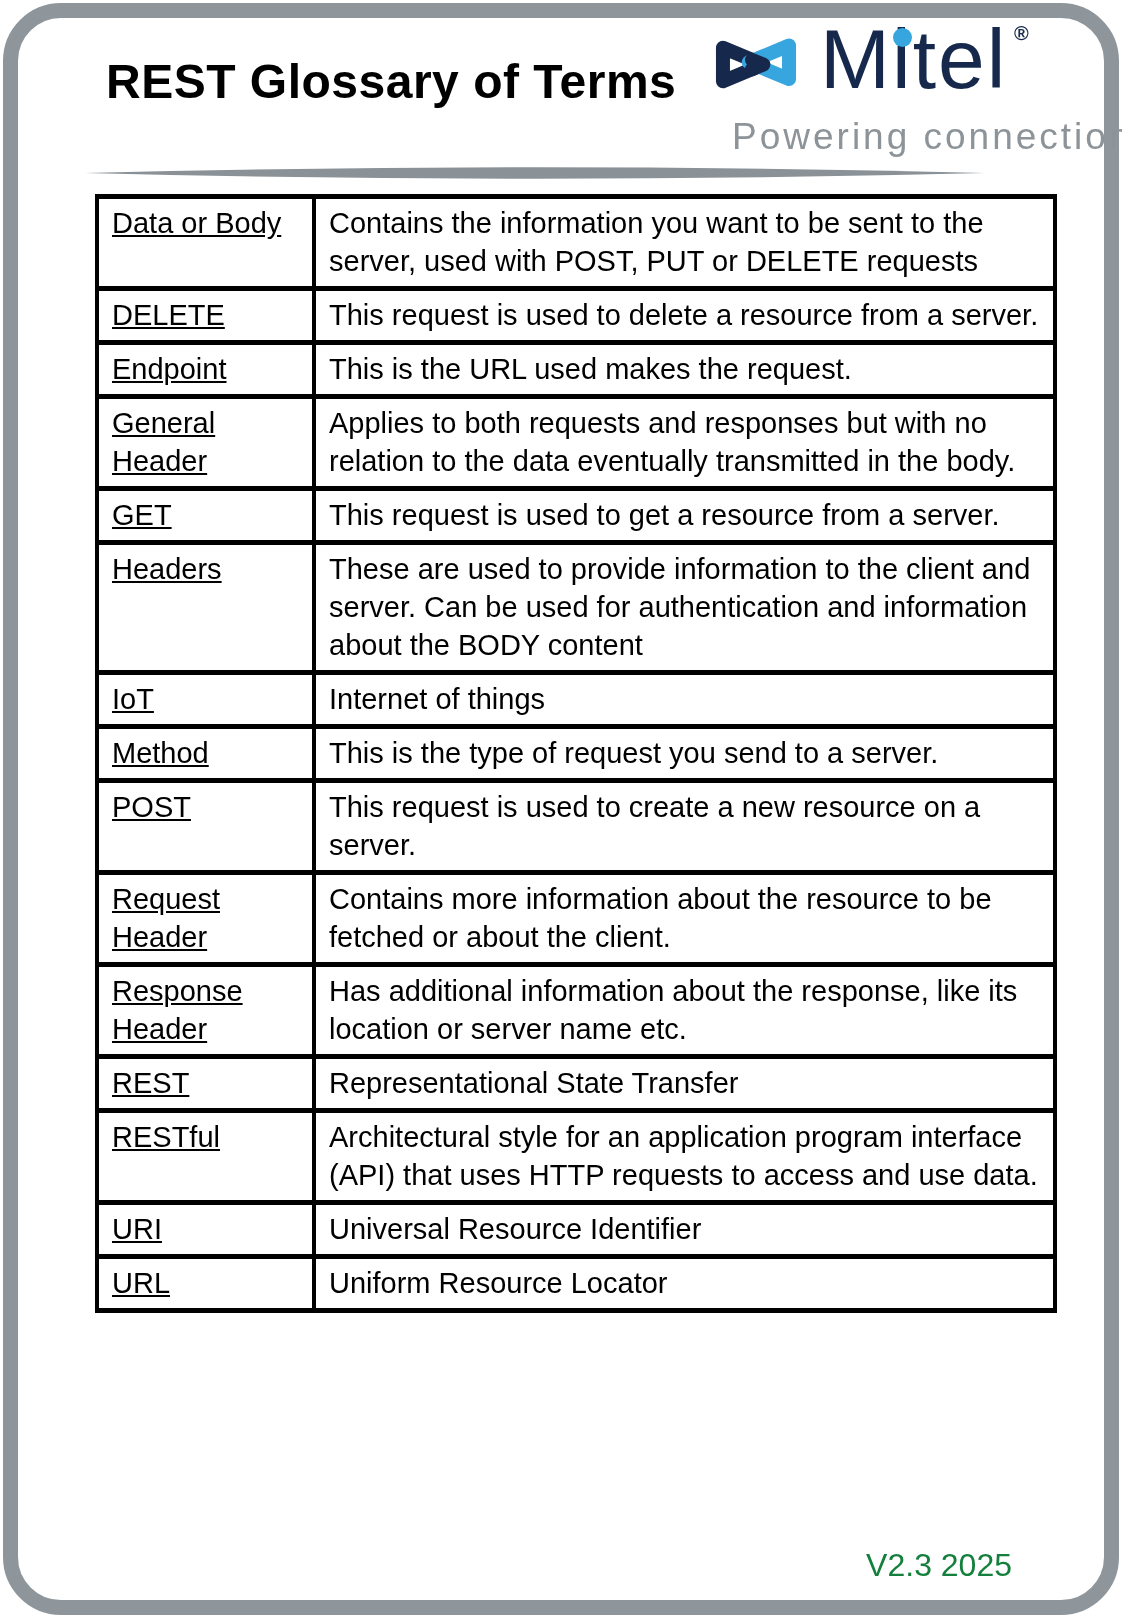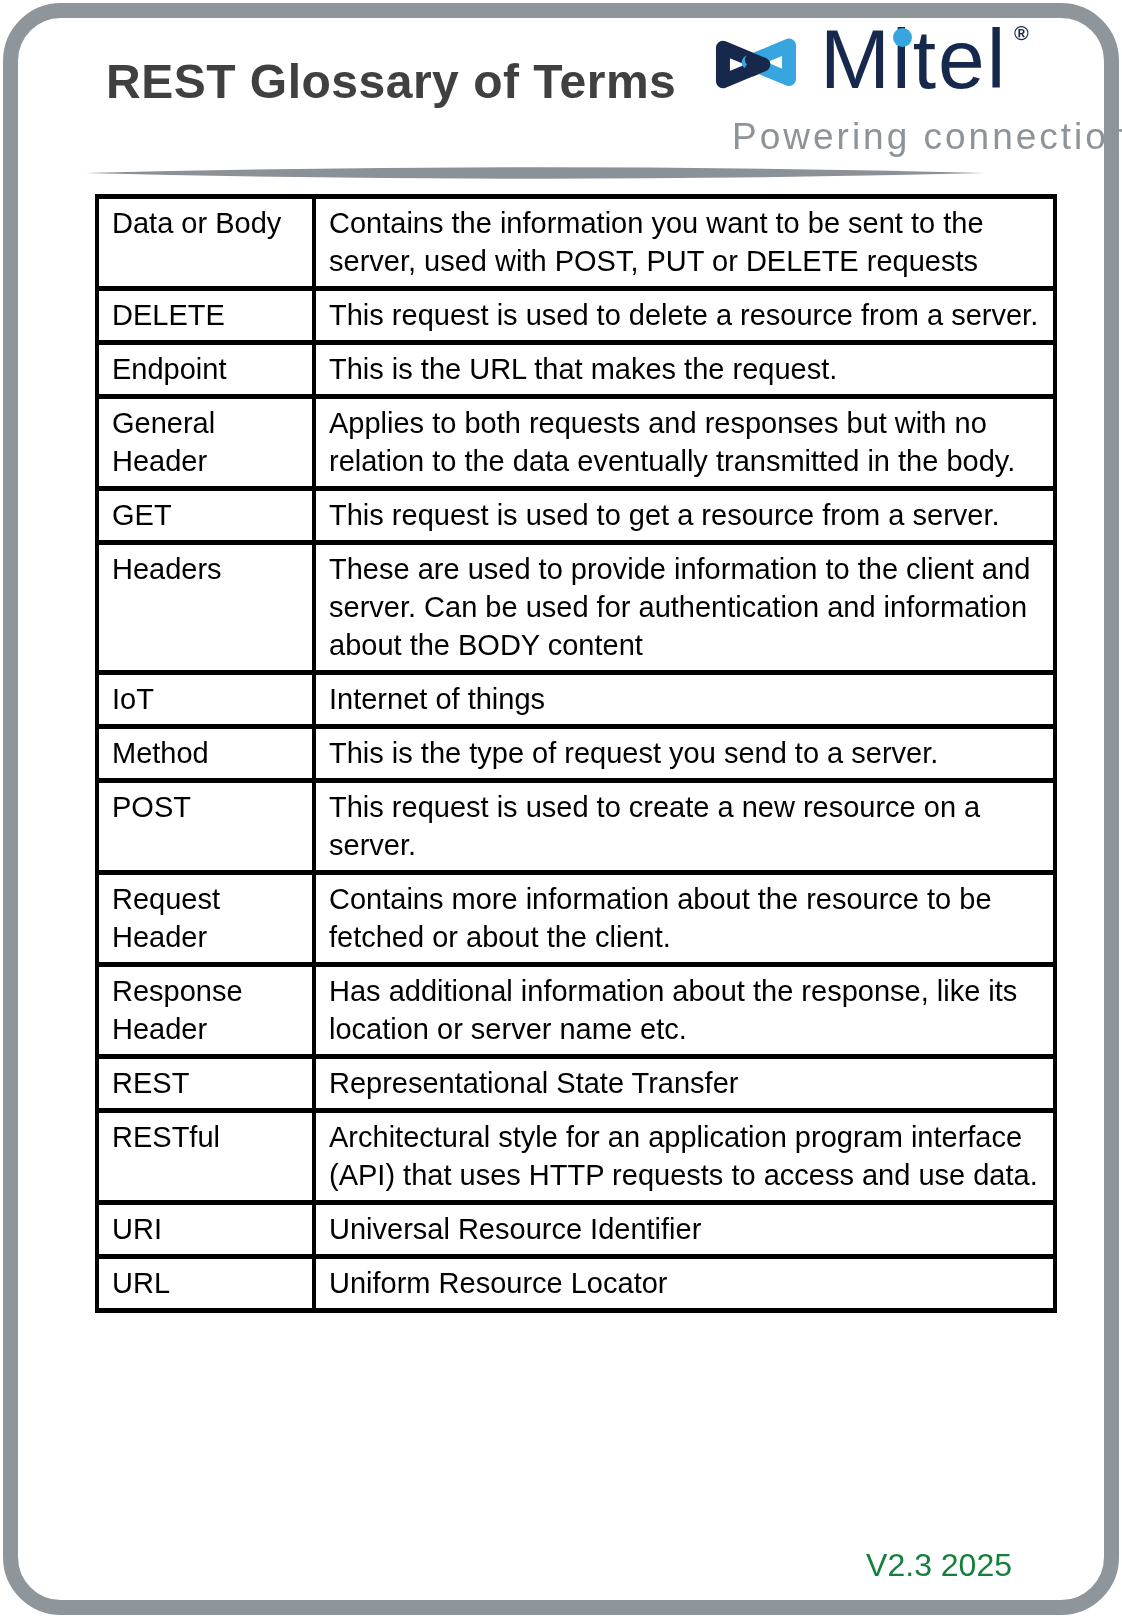--- a/index.html
+++ b/index.html
@@ -16,21 +16,21 @@
   }
 
   
   .page-title {
     position: absolute;
     left: 106px;
     top: 54px;
     font-size: 48px;
     font-weight: bold;
     letter-spacing: 0.5px;
-    color: #404040;
+    color: #000000;
     white-space: nowrap;
   }
 
   
   .logo-symbol {
     position: absolute;
     left: 714px;
     top: 33px;
     width: 84px;
     height: 62px;
@@ -98,20 +98,21 @@
   .glossary td {
     border: 5px solid #000000;
     border-left-width: 4px;
     border-right-width: 4px;
     padding: 5px 10px 6px 13px;
     vertical-align: top;
   }
   .glossary td.term {
     width: 217px;
     white-space: pre-line;
+    text-decoration: underline;
   }
 
   
   .footer-version {
     position: absolute;
     left: 820px;
     top: 1547px;
     width: 192px;
     text-align: right;
     font-size: 32px;
@@ -149,21 +150,21 @@
       <tr>
         <td class="term">Data or Body</td>
         <td class="definition">Contains the information you want to be sent to the server, used with POST, PUT or DELETE requests</td>
       </tr>
       <tr>
         <td class="term">DELETE</td>
         <td class="definition">This request is used to delete a resource from a server.</td>
       </tr>
       <tr>
         <td class="term">Endpoint</td>
-        <td class="definition">This is the URL that makes the request.</td>
+        <td class="definition">This is the URL used makes the request.</td>
       </tr>
       <tr>
         <td class="term">General
 Header</td>
         <td class="definition">Applies to both requests and responses but with no relation to the data eventually transmitted in the body.</td>
       </tr>
       <tr>
         <td class="term">GET</td>
         <td class="definition">This request is used to get a resource from a server.</td>
       </tr>

